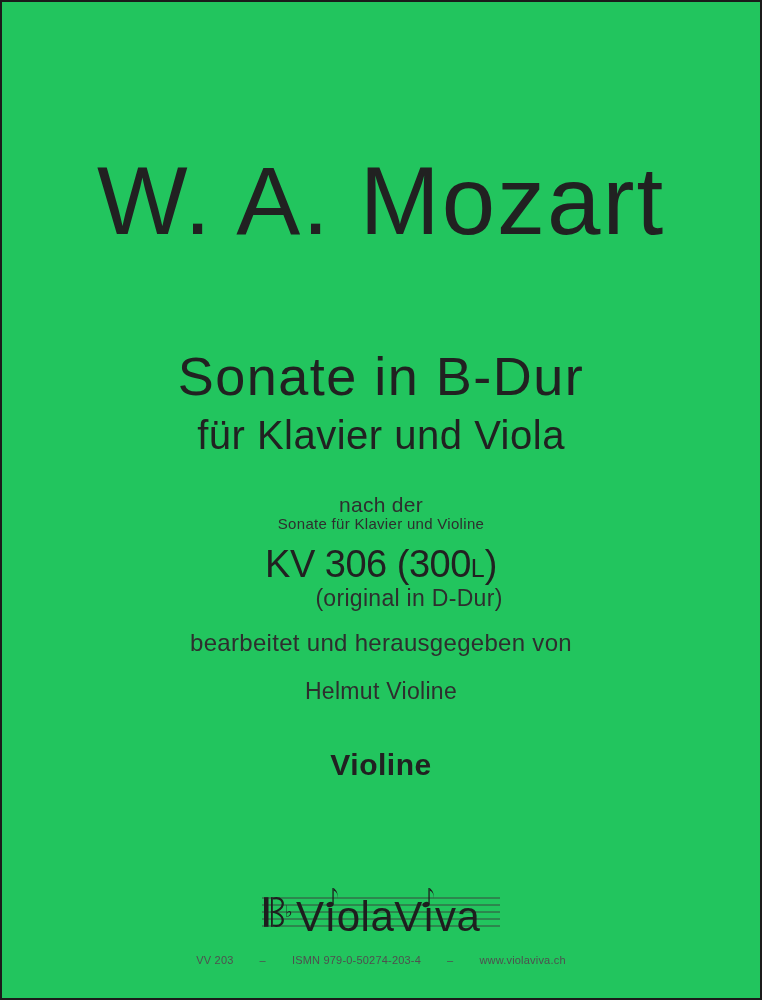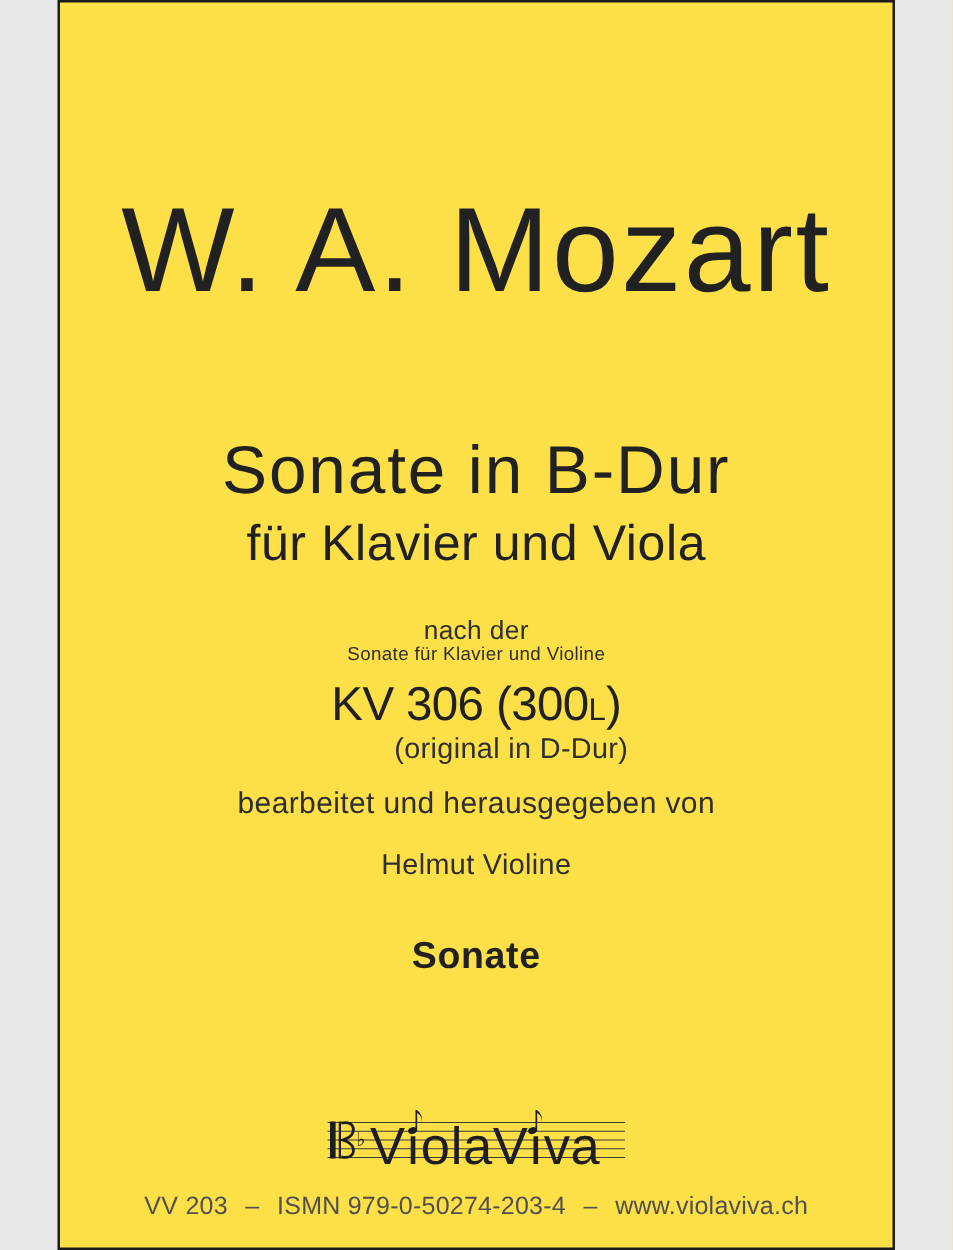--- a/index.html
+++ b/index.html
@@ -1,21 +1,21 @@
 <!DOCTYPE html>
 <html><head>
 <meta charset="utf-8">
 <style>
   html, body { margin: 0; padding: 0; background: #e8e8e8; }
   .page {
     position: relative;
-    width: 670px;
+    width: 762px;
     height: 1000px;
     margin: 0 auto;
-    background: #fde047;
+    background: #22c55e;
     border: 2px solid #1b1b1b;
     box-sizing: border-box;
     overflow: hidden;
     font-family: "Liberation Sans", sans-serif;
     color: #212121;
   }
   .line {
     position: absolute;
     left: 0;
     width: 100%;
@@ -31,23 +31,23 @@
   .origin-2      { top: 514px; font-size: 15px; letter-spacing: 0.3px; color: #2e2e2e; }
   .catalog       { top: 543px; font-size: 38px; letter-spacing: -0.5px; }
   .catalog .small-cap { font-size: 25px; letter-spacing: 0; }
   .original-key  { top: 585px; font-size: 23px; letter-spacing: 0.3px; color: #2e2e2e; margin-left: 28px; }
   .editor-1      { top: 629px; font-size: 24px; letter-spacing: 0.3px; color: #2e2e2e; }
   .editor-2      { top: 678px; font-size: 23px; letter-spacing: 0.3px; color: #2e2e2e; }
   .part-name     { top: 748px; font-size: 30px; font-weight: 700; letter-spacing: 0.5px; }
   .logo-wrap     { position: absolute; top: 882px; left: 0; width: 100%; text-align: center; }
   .logo-wrap svg { display: inline-block; }
   .footer {
-    top: 953px; font-size: 20px; letter-spacing: 0.2px;
+    top: 953px; font-size: 11px; letter-spacing: 0.2px;
     color: #4f4f4f;
-    display: flex; justify-content: center; align-items: baseline; gap: 14px;
+    display: flex; justify-content: center; align-items: baseline; gap: 26px;
   }
 </style>
 </head>
 <body>
 
 <div class="page">
 
   <div class="line composer">W. A. Mozart</div>
 
   <div class="line work-title">Sonate in B-Dur</div>
@@ -56,21 +56,21 @@
   <div class="line origin-1">nach der</div>
   <div class="line origin-2">Sonate für Klavier und Violine</div>
 
   <div class="line catalog"><span>KV 306 (300</span><span class="small-cap">L</span><span>)</span></div>
 
   <div class="line original-key">(original in D-Dur)</div>
 
   <div class="line editor-1">bearbeitet und herausgegeben von</div>
   <div class="line editor-2">Helmut Violine</div>
 
-  <div class="line part-name">Sonate</div>
+  <div class="line part-name">Violine</div>
 
   <div class="logo-wrap">
     <svg width="250" height="62" viewBox="0 0 250 62">
 
       <g stroke="#3a3a3a" stroke-width="0.9">
         <line x1="6" y1="14" x2="244" y2="14"></line>
         <line x1="6" y1="21" x2="244" y2="21"></line>
         <line x1="6" y1="28" x2="244" y2="28"></line>
         <line x1="6" y1="35" x2="244" y2="35"></line>
         <line x1="6" y1="42" x2="244" y2="42"></line>

